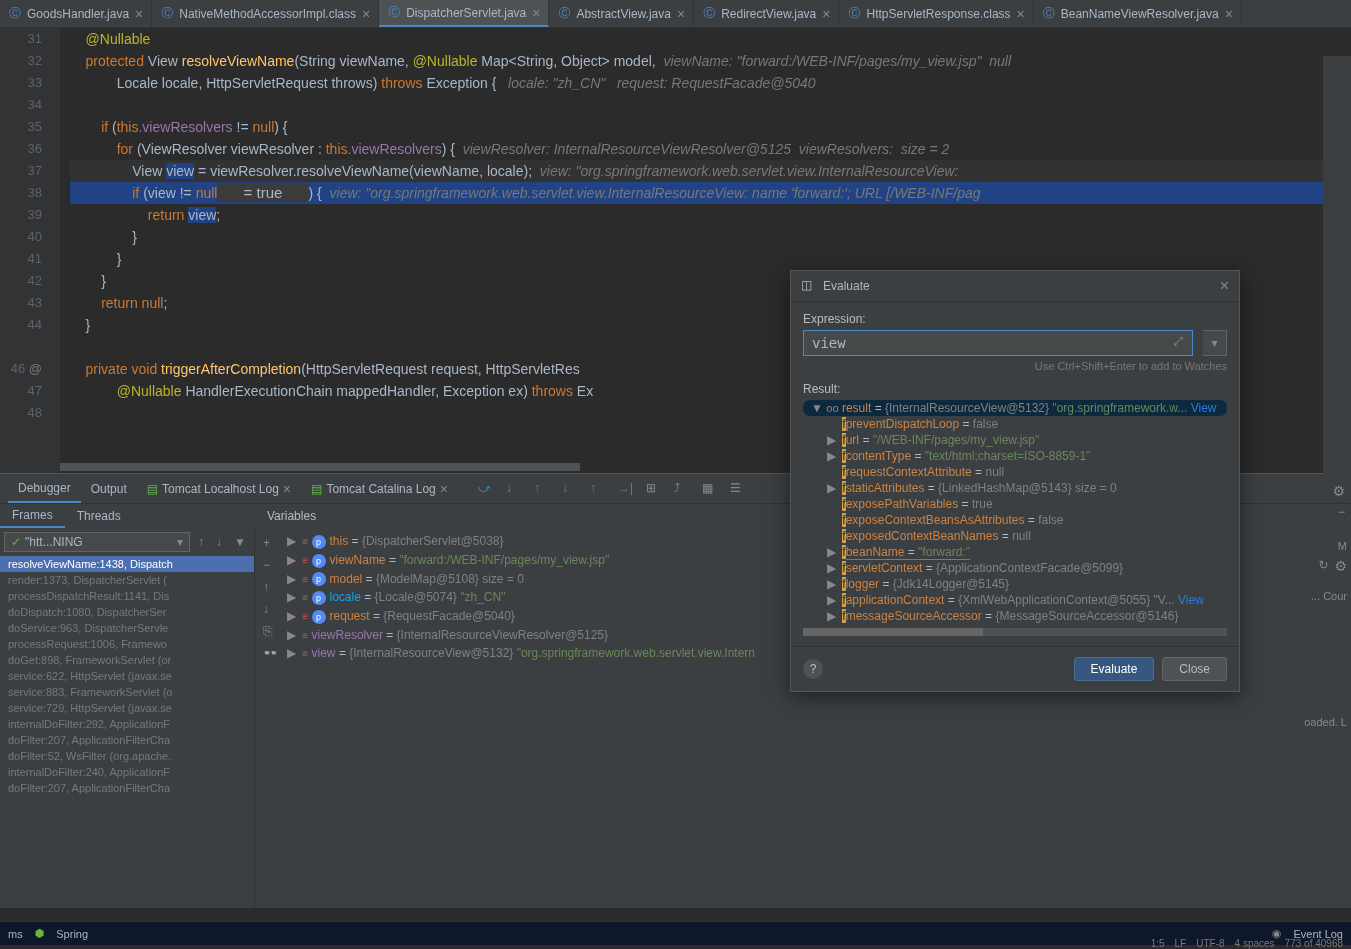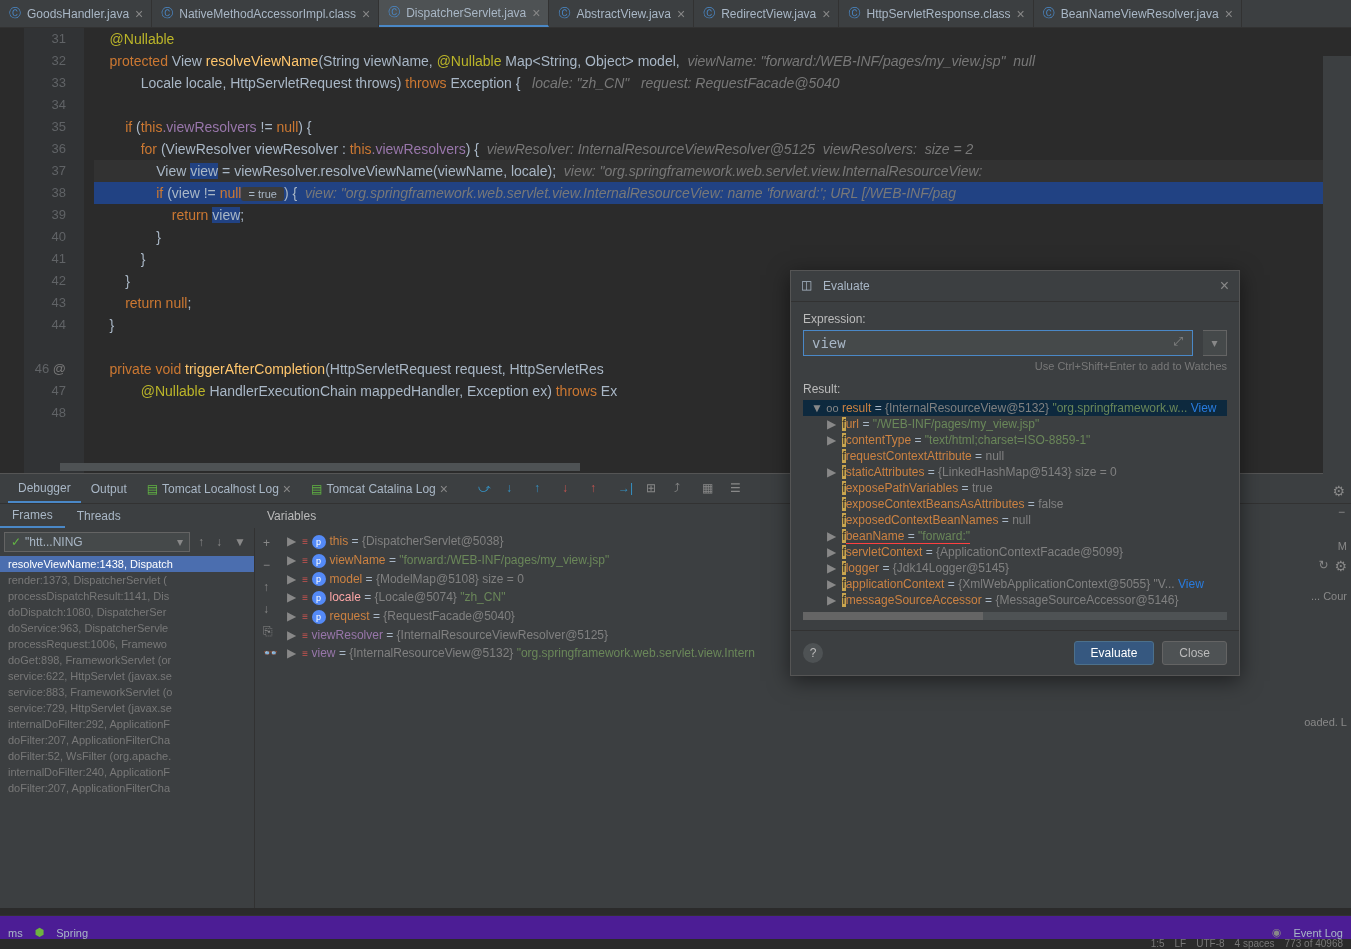--- a/index.html
+++ b/index.html
@@ -9,34 +9,34 @@
 
 .tabs-bar { display: flex; background: #3c3f41; border-bottom: 1px solid #323232; height: 28px; overflow: hidden; }
 .tab { display: flex; align-items: center; padding: 0 8px; border-right: 1px solid #323232; cursor: pointer; white-space: nowrap; font-size: 12px; }
 .tab.active { background: #4e5254; border-bottom: 2px solid #4a88c7; }
 .tab-icon { width: 14px; height: 14px; margin-right: 5px; display: inline-flex; align-items: center; justify-content: center; }
 .tab-close { margin-left: 6px; color: #888; font-size: 14px; }
 .java-icon { color: #4a88c7; }
 
 
 .editor-area { display: flex; height: 445px; background: #2b2b2b; position: relative; }
-.gutter { width: 60px; background: #313335; text-align: right; padding-right: 18px; color: #606366; line-height: 22px; font-family: monospace; font-size: 13px; position: relative; margin-left: 24px; }
+.gutter { width: 60px; background: #313335; text-align: right; padding-right: 18px; color: #606366; line-height: 22px; font-family: monospace; font-size: 13px; position: relative; }
 .gutter-line { height: 22px; position: relative; }
 .code-area { flex: 1; padding-left: 10px; line-height: 22px; overflow: hidden; }
 .code-line { height: 22px; white-space: pre; }
 .code-line.highlighted { background: #214283; }
 .code-line.current { background: #323232; }
 
 
 .kw { color: #cc7832; }
 .annotation { color: #bbb529; }
 .method { color: #ffc66d; }
 .field { color: #9876aa; }
 .hint { color: #787878; font-style: italic; }
-.hint-box { background: #3b3b3b; padding: 1px 4px; border-radius: 3px; font-size: 11px; font-style: normal; }
+.hint-box { background: #3b3b3b; padding: 1px 22px; border-radius: 3px; font-size: 15px; font-style: normal; }
 .var-highlight { background: #214283; }
 
 
 .debug-panel { background: #3c3f41; border-top: 1px solid #555; }
 .debug-tabs { display: flex; align-items: center; height: 30px; padding: 0 8px; border-bottom: 1px solid #323232; }
 .debug-tab { padding: 0 10px; cursor: pointer; height: 100%; display: flex; align-items: center; }
 .debug-tab.active { border-bottom: 2px solid #4a88c7; }
 .debug-toolbar-icons { display: flex; gap: 12px; margin-left: 20px; align-items: center; }
 .dbg-icon { width: 16px; height: 16px; cursor: pointer; }
 
@@ -75,36 +75,36 @@
 .eval-label { color: #bbb; margin-bottom: 4px; display: block; }
 .eval-input-wrap { display: flex; }
 .eval-input { flex: 1; background: #45494a; border: 1px solid #4a88c7; padding: 4px 8px; color: #a9b7c6; font-family: monospace; font-size: 14px; }
 .eval-input-btn { width: 24px; background: #45494a; border: 1px solid #646464; border-left: none; display: flex; align-items: center; justify-content: center; }
 .eval-hint { text-align: right; color: #787878; font-size: 11px; margin-top: 4px; }
 .eval-result { margin-top: 10px; }
 .eval-tree { background: #3c3f41; max-height: 400px; overflow: hidden; font-size: 12px; }
 .tree-row { padding: 1px 0; white-space: nowrap; }
 .tree-indent { display: inline-block; }
 .tree-arrow { display: inline-block; width: 12px; color: #888; cursor: pointer; }
-.tree-root { background: #0d293e; }
+.tree-root { background: #0d293e; border-radius: 7px; }
 .tree-name { color: #cc8242; }
 .tree-val { color: #808080; }
 .tree-str { color: #6a8759; }
 .tree-link { color: #287bde; cursor: pointer; }
 .eval-scrollbar { height: 8px; background: #4e5254; margin-top: 4px; position: relative; }
 .eval-scrollbar-thumb { position: absolute; left: 0; width: 180px; height: 100%; background: #656565; }
 .eval-footer { display: flex; padding: 10px 12px; border-top: 1px solid #323232; align-items: center; }
 .eval-help { width: 20px; height: 20px; border-radius: 50%; background: #4e5254; text-align: center; line-height: 20px; color: #bbb; }
 .eval-buttons { margin-left: auto; display: flex; gap: 8px; }
 .btn { padding: 4px 16px; border: 1px solid #646464; background: #4e5254; cursor: pointer; color: #bbb; border-radius: 3px; }
 .btn.primary { background: #365880; border-color: #4c708c; color: #fff; }
 .red-underline { border-bottom: 1px solid #ff4040; }
 
 
-.status-bar { position: absolute; bottom: 10px; left: 0; right: 0; height: 24px; background: #4c1d95; border-top: 1px solid #323232; display: flex; align-items: flex-end; padding: 0 8px; font-size: 11px; }
+.status-bar { position: absolute; bottom: 4px; left: 0; right: 0; height: 24px; background: #0f172a; border-top: 1px solid #323232; display: flex; align-items: center; padding: 0 8px; font-size: 11px; }
 .status-left { display: flex; align-items: center; gap: 12px; }
 .status-right { margin-left: auto; display: flex; align-items: center; gap: 12px; }
 .spring-icon { color: #6db33f; }
 
 
 .right-gutter { position: absolute; right: 0; top: 28px; width: 28px; height: 445px; background: #3c3f41; }
 .right-tools { position: absolute; right: 0; top: 477px; width: 80px; display: flex; flex-direction: column; align-items: flex-end; gap: 6px; padding: 6px; }
 .gear-icon { color: #888; font-size: 14px; }
 
 .scroll-indicator { position: absolute; bottom: 0; left: 60px; right: 30px; height: 10px; }
@@ -274,21 +274,21 @@
         <div style="padding:4px;color:#888;cursor:pointer">−</div>
         <div style="padding:4px;color:#888;cursor:pointer">↑</div>
         <div style="padding:4px;color:#888;cursor:pointer">↓</div>
         <div style="padding:4px;color:#888;cursor:pointer">⎘</div>
         <div style="padding:4px;color:#888;cursor:pointer">👓</div>
       </div>
       <div class="vars-list" id="vars-list">
           <div class="var-row"><span class="arrow">▶</span> <span style="color:#c75450;font-size:10px">≡</span> <span class="icon-circle icon-p">p</span><span class="var-name " style="color:#cc8242">this</span> <span class="var-eq">=</span> <span class="var-val">{DispatcherServlet@5038}</span></div>
           <div class="var-row"><span class="arrow">▶</span> <span style="color:#c75450;font-size:10px">≡</span> <span class="icon-circle icon-p">p</span><span class="var-name " style="color:#cc8242">viewName</span> <span class="var-eq">=</span> <span class="var-str">"forward:/WEB-INF/pages/my_view.jsp"</span></div>
           <div class="var-row"><span class="arrow">▶</span> <span style="color:#c75450;font-size:10px">≡</span> <span class="icon-circle icon-p">p</span><span class="var-name " style="color:#cc8242">model</span> <span class="var-eq">=</span> <span class="var-val">{ModelMap@5108}  size = 0</span></div>
-          <div class="var-row"><span class="arrow">▶</span> <span style="color:#c75450;font-size:10px">≡</span> <span class="icon-circle icon-p">p</span><span class="var-name " style="color:#fca5a5">locale</span> <span class="var-eq">=</span> <span class="var-val">{Locale@5074} </span><span class="var-str">"zh_CN"</span></div>
+          <div class="var-row"><span class="arrow">▶</span> <span style="color:#c75450;font-size:10px">≡</span> <span class="icon-circle icon-p">p</span><span class="var-name " style="color:#0ea5e9">locale</span> <span class="var-eq">=</span> <span class="var-val">{Locale@5074} </span><span class="var-str">"zh_CN"</span></div>
           <div class="var-row"><span class="arrow">▶</span> <span style="color:#c75450;font-size:10px">≡</span> <span class="icon-circle icon-p">p</span><span class="var-name " style="color:#cc8242">request</span> <span class="var-eq">=</span> <span class="var-val">{RequestFacade@5040}</span></div>
           <div class="var-row"><span class="arrow">▶</span> <span style="color:#c75450;font-size:10px">≡</span> <span class="var-name " style="color:#9876aa">viewResolver</span> <span class="var-eq">=</span> <span class="var-val">{InternalResourceViewResolver@5125}</span></div>
           <div class="var-row"><span class="arrow">▶</span> <span style="color:#c75450;font-size:10px">≡</span> <span class="var-name " style="color:#9876aa">view</span> <span class="var-eq">=</span> <span class="var-val">{InternalResourceView@5132} </span><span class="var-str">"org.springframework.web.servlet.view.Intern</span></div>
         </div>
     </div>
   </div>
 </div>
 
 <div class="evaluate-dialog">
   <div class="eval-header">
@@ -303,20 +303,21 @@
       <span style="position:relative;right:20px;top:4px;color:#888">⤢</span>
       <div class="eval-input-btn">
           <span style="color:#888">▾</span>
         </div>
     </div>
     <div class="eval-hint">Use Ctrl+Shift+Enter to add to Watches</div>
     <div class="eval-result">
       <span class="eval-label">Result:</span>
       <div class="eval-tree" id="eval-tree">
           <div class="tree-row tree-root"><span class="tree-indent" style="width:8px"></span><span class="tree-arrow">▼</span> <span class="icon-oo">oo</span> <span class="tree-name">result</span> <span class="var-eq">=</span> <span class="tree-val">{InternalResourceView@5132} </span><span class="tree-str">"org.springframework.w...</span> <span class="tree-link">View</span></div>
+          <div class="tree-row"><span class="tree-indent" style="width:24px"></span><span class="tree-arrow"></span> <span class="icon-circle icon-f">f</span><span class="tree-name">preventDispatchLoop</span> <span class="var-eq">=</span> <span class="tree-val">false</span></div>
           <div class="tree-row"><span class="tree-indent" style="width:24px"></span><span class="tree-arrow">▶</span> <span class="icon-circle icon-f">f</span><span class="tree-name">url</span> <span class="var-eq">=</span> <span class="tree-str">"/WEB-INF/pages/my_view.jsp"</span></div>
           <div class="tree-row"><span class="tree-indent" style="width:24px"></span><span class="tree-arrow">▶</span> <span class="icon-circle icon-f">f</span><span class="tree-name">contentType</span> <span class="var-eq">=</span> <span class="tree-str">"text/html;charset=ISO-8859-1"</span></div>
           <div class="tree-row"><span class="tree-indent" style="width:24px"></span><span class="tree-arrow"></span> <span class="icon-circle icon-f">f</span><span class="tree-name">requestContextAttribute</span> <span class="var-eq">=</span> <span class="tree-val">null</span></div>
           <div class="tree-row"><span class="tree-indent" style="width:24px"></span><span class="tree-arrow">▶</span> <span class="icon-circle icon-f">f</span><span class="tree-name">staticAttributes</span> <span class="var-eq">=</span> <span class="tree-val">{LinkedHashMap@5143}  size = 0</span></div>
           <div class="tree-row"><span class="tree-indent" style="width:24px"></span><span class="tree-arrow"></span> <span class="icon-circle icon-f">f</span><span class="tree-name">exposePathVariables</span> <span class="var-eq">=</span> <span class="tree-val">true</span></div>
           <div class="tree-row"><span class="tree-indent" style="width:24px"></span><span class="tree-arrow"></span> <span class="icon-circle icon-f">f</span><span class="tree-name">exposeContextBeansAsAttributes</span> <span class="var-eq">=</span> <span class="tree-val">false</span></div>
           <div class="tree-row"><span class="tree-indent" style="width:24px"></span><span class="tree-arrow"></span> <span class="icon-circle icon-f">f</span><span class="tree-name">exposedContextBeanNames</span> <span class="var-eq">=</span> <span class="tree-val">null</span></div>
           <div class="tree-row"><span class="tree-indent" style="width:24px"></span><span class="tree-arrow">▶</span> <span class="icon-circle icon-f">f</span><span class="red-underline"><span class="tree-name">beanName</span> <span class="var-eq">=</span> <span class="tree-str">"forward:"</span></span></div>
           <div class="tree-row"><span class="tree-indent" style="width:24px"></span><span class="tree-arrow">▶</span> <span class="icon-circle icon-f">f</span><span class="tree-name">servletContext</span> <span class="var-eq">=</span> <span class="tree-val">{ApplicationContextFacade@5099}</span></div>
           <div class="tree-row"><span class="tree-indent" style="width:24px"></span><span class="tree-arrow">▶</span> <span class="icon-circle icon-f">f</span><span class="tree-name">logger</span> <span class="var-eq">=</span> <span class="tree-val">{Jdk14Logger@5145}</span></div>

